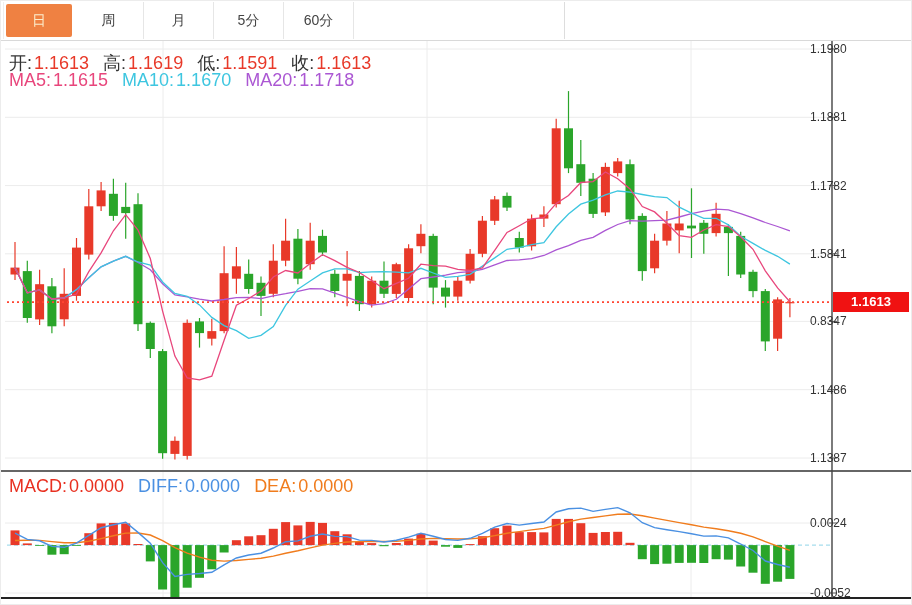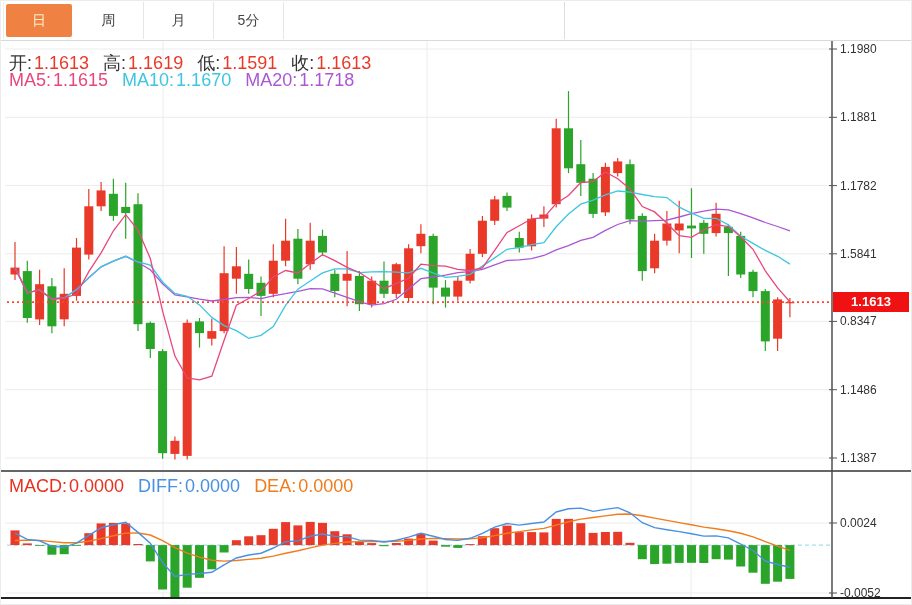--- a/index.html
+++ b/index.html
@@ -12,35 +12,36 @@
     border-right:1px solid #dddddd;border-left:1px solid #eeeeee;}
   .tab{width:70px;height:100%;display:flex;align-items:center;justify-content:center;
     font-size:14px;color:#444;border-right:1px solid #e6e6e6;cursor:pointer;box-sizing:border-box;background:#fff;}
   .tab.active{background:#ef8142;color:#fceccb;border-radius:2px;margin:2px;height:33px;width:66px;border-right:none;}
   
   #chart-layer{position:absolute;left:0;top:0;z-index:1;}
   .overlay{position:absolute;z-index:2;white-space:nowrap;}
   .info-row{font-size:18px;color:#333;}
   .info-row span{margin-right:2px;}
   .info-row .pair{margin-right:12px;}
-  .axlabel{position:absolute;left:839px;font-size:12px;color:#333;z-index:2;}
+  .axlabel{position:absolute;left:809px;font-size:12px;color:#333;z-index:2;}
   .badge{position:absolute;left:832px;width:76px;height:20px;line-height:20px;
     text-align:center;font-size:13px;font-weight:bold;color:#fff;z-index:3;}
 </style>
 </head>
 <body>
 
 <div class="screen">
 
   <div class="topbar">
     <div class="tabstrip" id="tabstrip">
         <div class="tab active">日</div>
         <div class="tab">周</div>
         <div class="tab">月</div>
         <div class="tab">5分</div>
+        <div class="tab">60分</div>
       </div>
   </div>
 
   <div id="chart-layer"><svg width="912" height="605" viewBox="0 0 912 605">
         <g>
           <line x1="4" y1="48.0" x2="830" y2="48.0" stroke="#ececec" stroke-width="1"></line>
           <line x1="4" y1="116.3" x2="830" y2="116.3" stroke="#ececec" stroke-width="1"></line>
           <line x1="4" y1="184.6" x2="830" y2="184.6" stroke="#ececec" stroke-width="1"></line>
           <line x1="4" y1="252.8" x2="830" y2="252.8" stroke="#ececec" stroke-width="1"></line>
           <line x1="4" y1="320.4" x2="830" y2="320.4" stroke="#ececec" stroke-width="1"></line>

